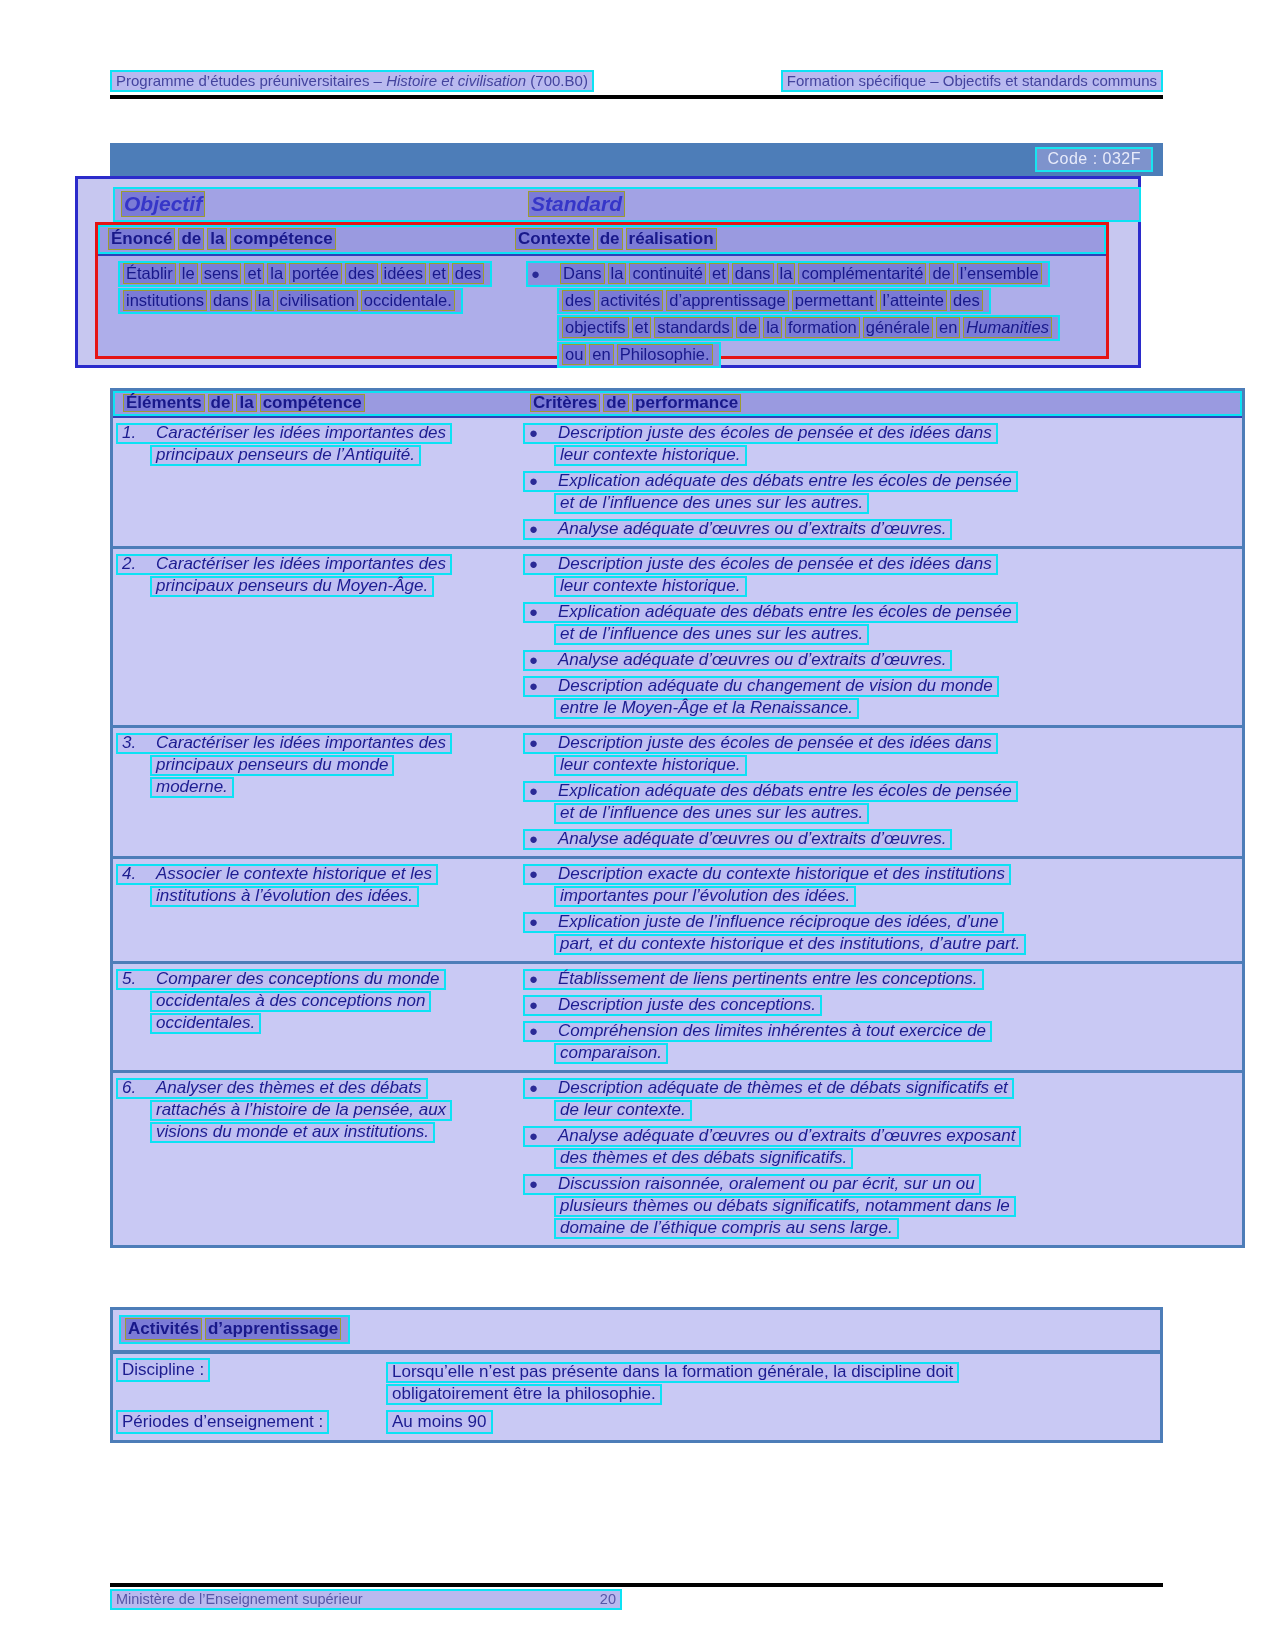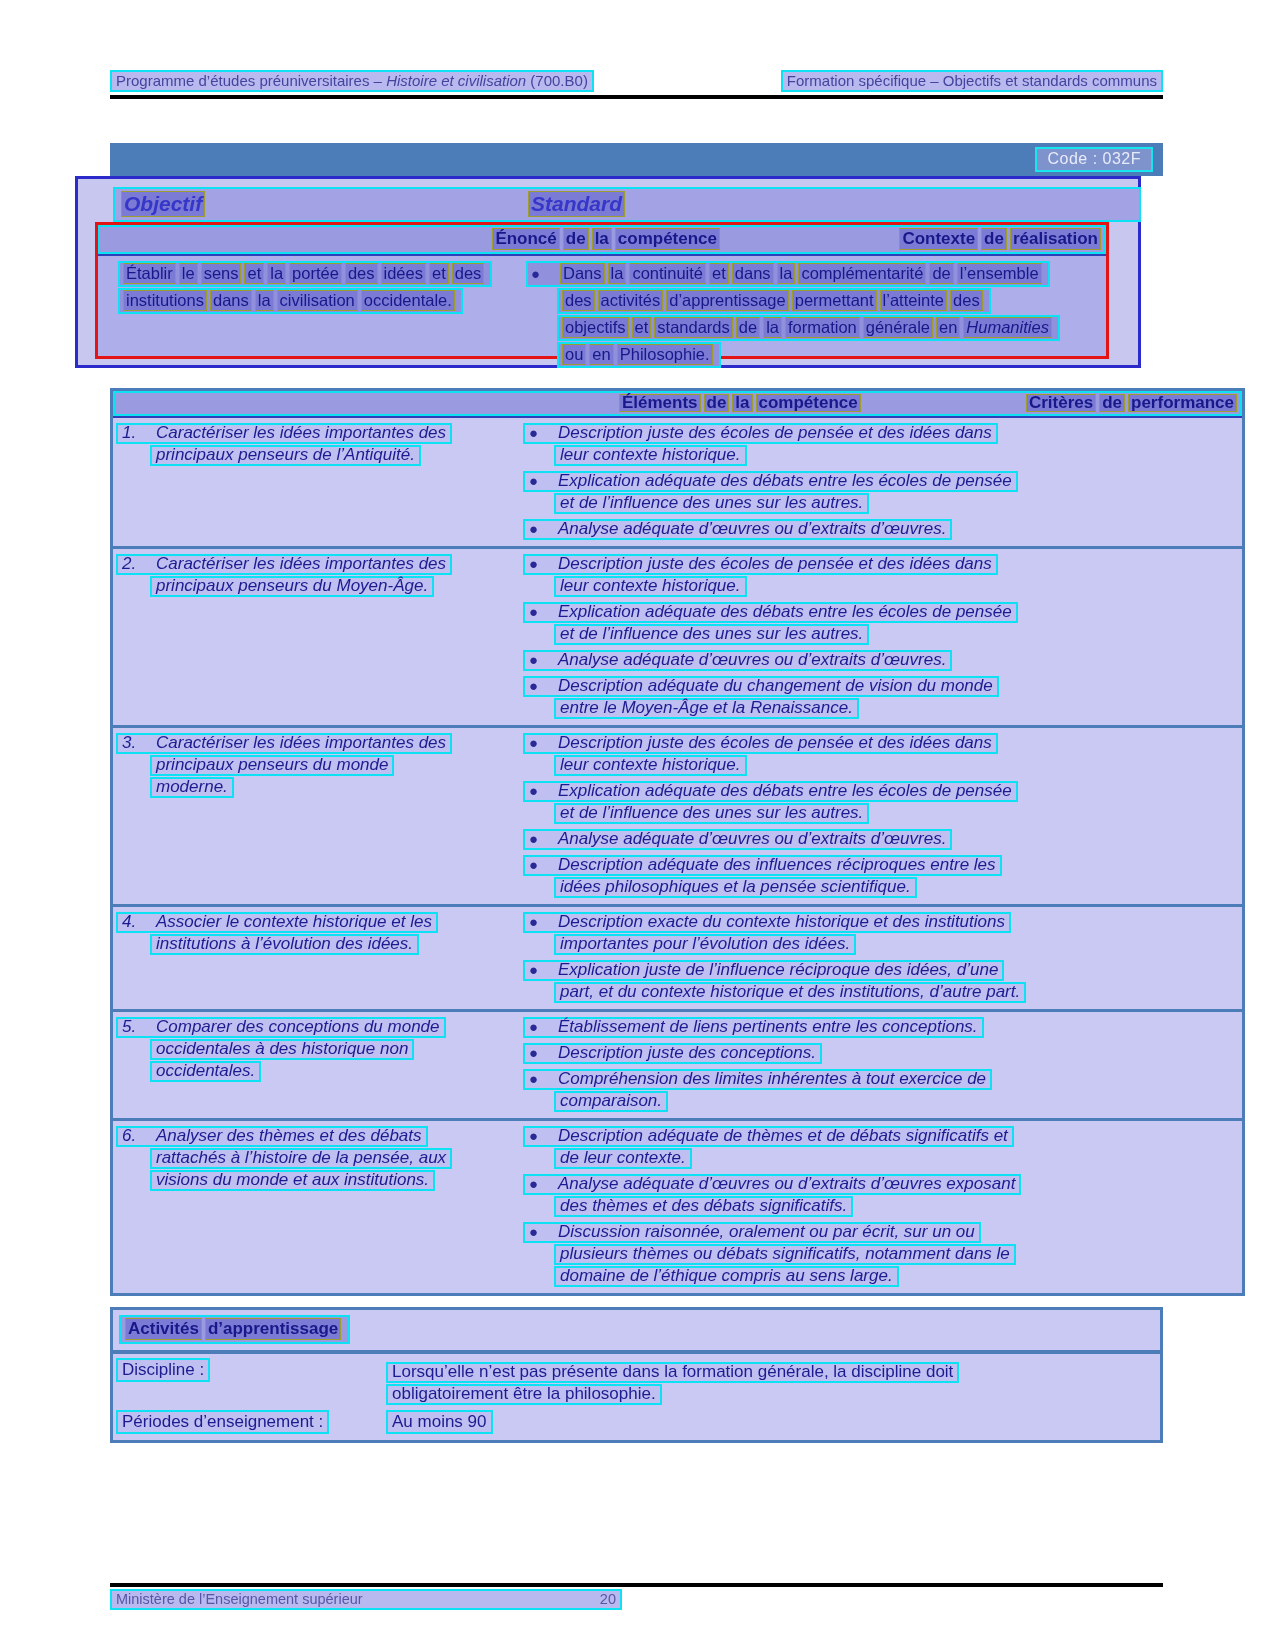--- a/index.html
+++ b/index.html
@@ -26,21 +26,21 @@
   
   .outer{top:176px;left:75px;width:1066px;height:192px;border:3px solid #2b2bcb;background:#c7c7f0;}
   .os-band{position:absolute;top:8px;left:35px;width:1028px;display:flex;
            border:2px solid #0ce2f4;background:#a2a2e4;padding:2px 0 3px 6px;box-sizing:border-box;}
   .os-band .cell-a{width:407px;flex-shrink:0;}
   .os-band .w{font-weight:bold;font-style:italic;font-size:21px;color:#3636c8;}
 
   .redbox{position:absolute;top:43px;left:17px;width:1008px;height:131px;
           border:3px solid #e51414;background:#aeaeea;}
   .band{display:flex;border:2px solid #0ce2f4;background:#9a9ae0;
-        padding:1px 0 2px 8px;box-sizing:border-box;font-weight:bold;color:#0d0d74;font-size:17px;justify-content:flex-end;}
+        padding:1px 0 2px 8px;box-sizing:border-box;font-weight:bold;color:#0d0d74;font-size:17px;}
   .band .cell-a{width:407px;flex-shrink:0;}
   .band-rule{height:2px;background:#2f3fb8;}
   .enc-grid{display:flex;padding-top:5px;}
   .enc-l{width:428px;flex-shrink:0;padding-left:20px;box-sizing:border-box;}
   .enc-r{flex:1;}
 
   
   .w{display:inline-block;background:#7b7bd6;border:1px solid #9c9c2f;
      padding:0 2px;margin:0 3px 0 0;color:#18188a;}
   .wl{font-size:16.5px;line-height:19px;}
@@ -178,24 +178,20 @@
               <div class="lb"><span class="blt2">●</span>Description juste des écoles de pensée et des idées dans</div>
               <div class="lb blc">leur contexte historique.</div>
             </div>
             <div class="bgrp">
               <div class="lb"><span class="blt2">●</span>Explication adéquate des débats entre les écoles de pensée</div>
               <div class="lb blc">et de l’influence des unes sur les autres.</div>
             </div>
             <div class="bgrp">
               <div class="lb"><span class="blt2">●</span>Analyse adéquate d’œuvres ou d’extraits d’œuvres.</div>
             </div>
-            <div class="bgrp">
-              <div class="lb"><span class="blt2">●</span>Description adéquate des influences réciproques entre les</div>
-              <div class="lb blc">idées philosophiques et la pensée scientifique.</div>
-            </div>
           </div>
         </div>
         <div class="t-row">
           <div class="cell-l">
             <div class="lb fl"><span class="num">4.</span>Associer le contexte historique et les</div>
             <div class="lb cl">institutions à l’évolution des idées.</div>
           </div>
           <div class="cell-r">
             <div class="bgrp">
               <div class="lb"><span class="blt2">●</span>Description exacte du contexte historique et des institutions</div>
@@ -203,21 +199,21 @@
             </div>
             <div class="bgrp">
               <div class="lb"><span class="blt2">●</span>Explication juste de l’influence réciproque des idées, d’une</div>
               <div class="lb blc">part, et du contexte historique et des institutions, d’autre part.</div>
             </div>
           </div>
         </div>
         <div class="t-row">
           <div class="cell-l">
             <div class="lb fl"><span class="num">5.</span>Comparer des conceptions du monde</div>
-            <div class="lb cl">occidentales à des historique non</div>
+            <div class="lb cl">occidentales à des conceptions non</div>
             <div class="lb cl">occidentales.</div>
           </div>
           <div class="cell-r">
             <div class="bgrp">
               <div class="lb"><span class="blt2">●</span>Établissement de liens pertinents entre les conceptions.</div>
             </div>
             <div class="bgrp">
               <div class="lb"><span class="blt2">●</span>Description juste des conceptions.</div>
             </div>
             <div class="bgrp">

